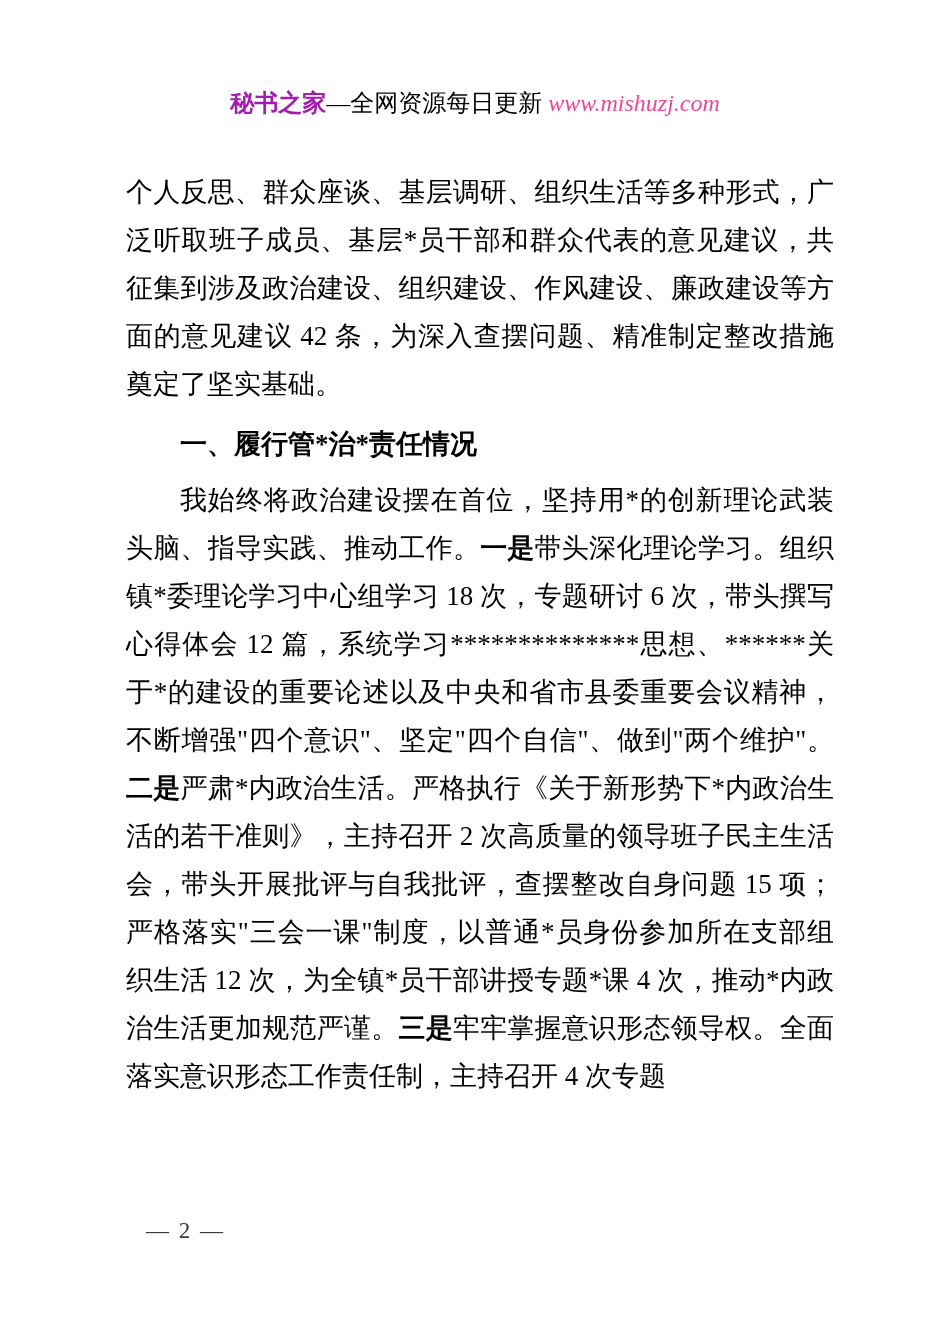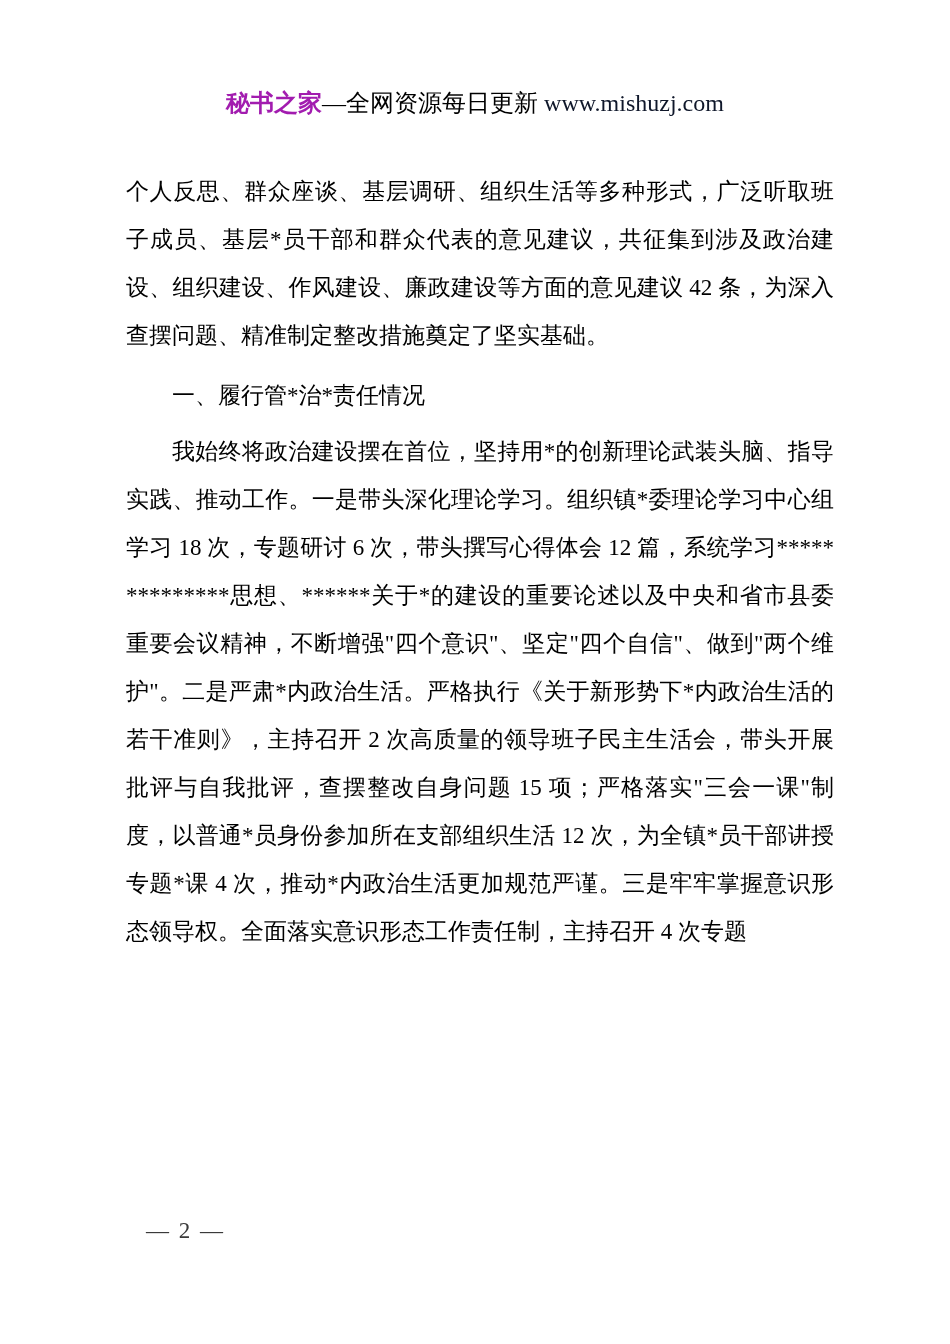--- a/index.html
+++ b/index.html
@@ -27,55 +27,56 @@
   }
   .site-name {
     color: #a21caf;
     font-weight: bold;
   }
   .site-tagline {
     color: #000000;
     margin-top: 28px;
   }
   .site-url {
-    color: #0f172a;
+    color: #ec4899;
+    font-style: italic;
   }
   .doc-content {
     position: absolute;
     top: 168px;
     left: 126px;
     width: 708px;
-    font-size: 23px;
+    font-size: 27px;
     line-height: 48px;
     text-align: justify;
     word-break: break-all;
   }
   .para {
     margin: 0;
     text-indent: 2em;
   }
   .para.no-indent {
     text-indent: 0;
   }
   .heading {
     margin: 0;
-    font-weight: normal;
+    font-weight: bold;
     text-indent: 2em;
   }
   .heading.h1 {
     margin-top: 12px;
   }
   .heading.h2 {
     margin-top: 30px;
   }
   .para.main {
     margin-top: 8px;
   }
   .bold-run {
-    font-weight: normal;
+    font-weight: bold;
   }
   .page-footer {
     position: absolute;
     left: 146px;
     top: 1216px;
     font-size: 23px;
     line-height: 30px;
     color: #3a3a3a;
     letter-spacing: 2px;
   }

